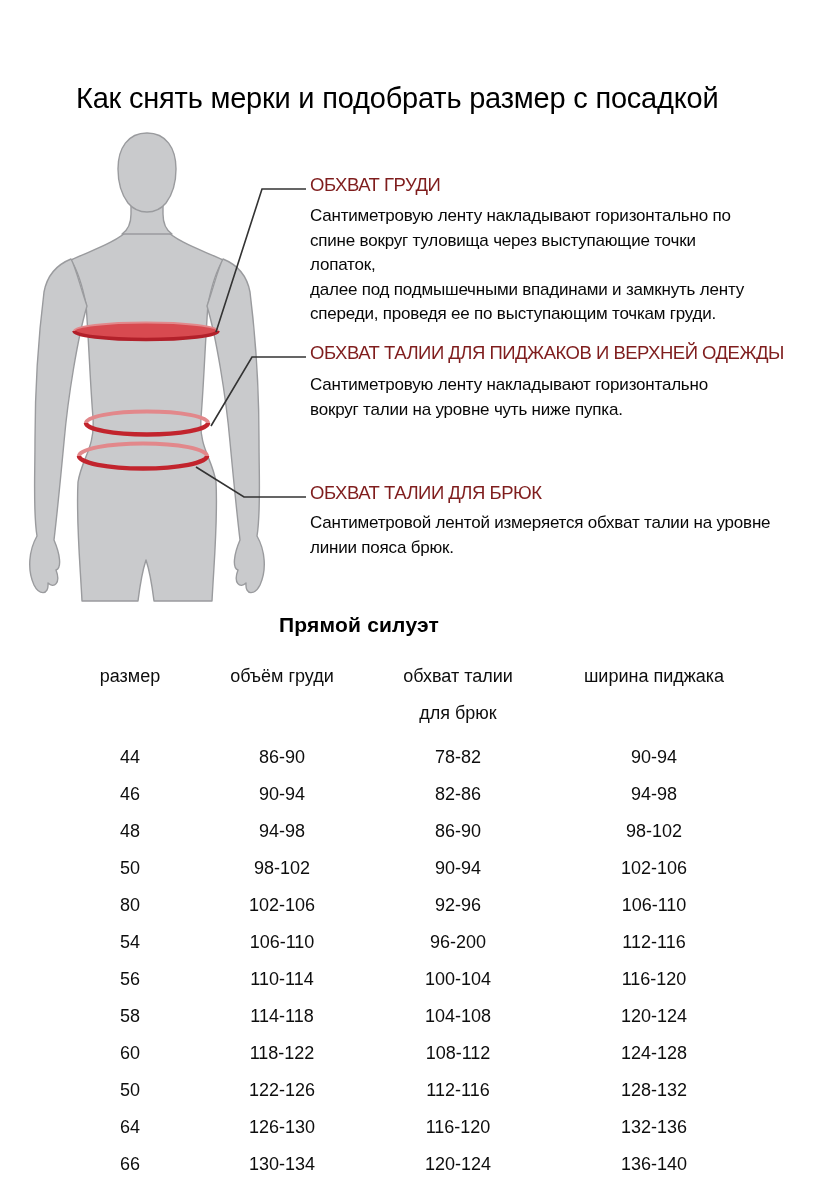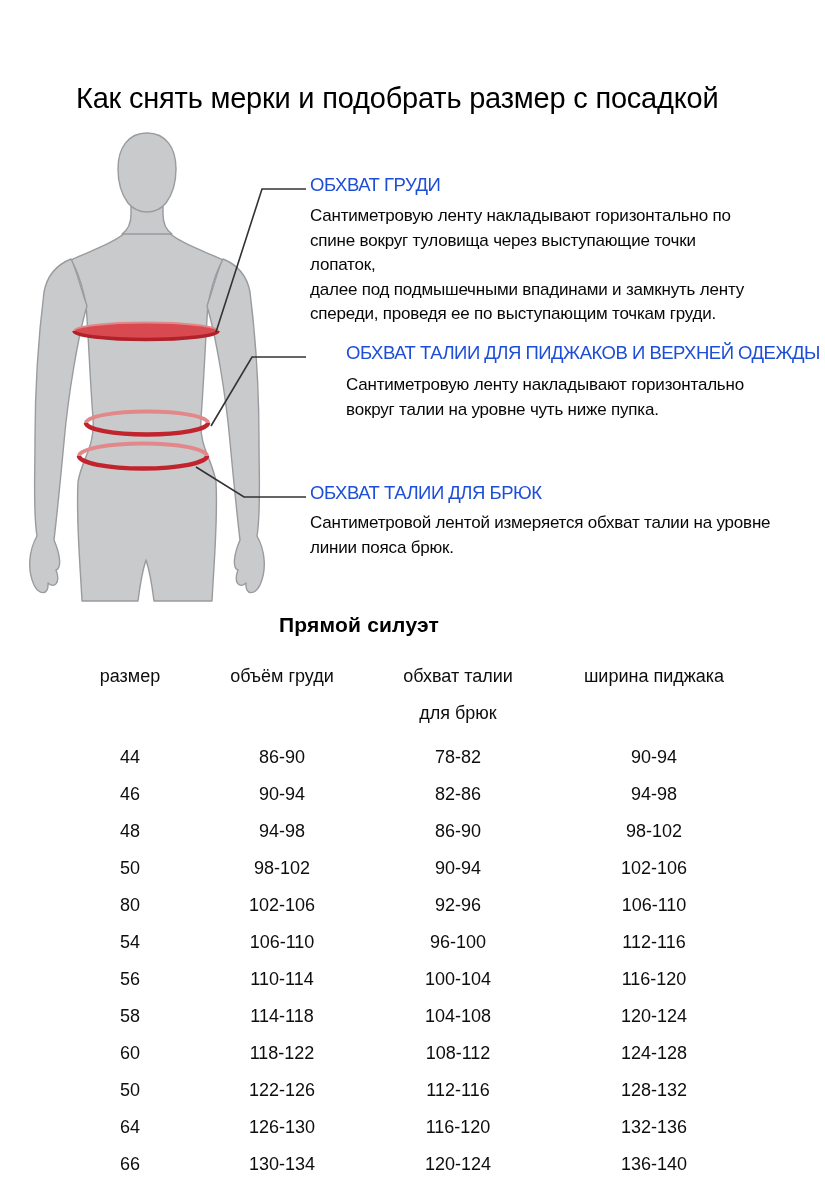--- a/index.html
+++ b/index.html
@@ -9,28 +9,28 @@
     overflow:hidden;
   }
   .abs{position:absolute;}
   .page-title{
     left:76px;top:82px;font-size:29px;font-weight:400;letter-spacing:-0.2px;
     white-space:nowrap;color:#000;
   }
   .figure-svg{left:0;top:0;}
   .m-section{left:310px;}
   .m-heading{
-    font-size:18.5px;font-weight:400;letter-spacing:-0.5px;white-space:nowrap;color:#1d4ed8;
+    font-size:18.5px;font-weight:400;letter-spacing:-0.5px;white-space:nowrap;color:#7f1d1d;
   }
   .m-body{
     font-size:17px;line-height:24.5px;white-space:pre-line;color:#070707;letter-spacing:-0.2px;
   }
   #sec-chest{top:174px;}
   #sec-chest .m-body{margin-top:8px;width:445px;}
-  #sec-waist{top:342px;margin-left:36px;}
+  #sec-waist{top:342px;}
   #sec-waist .m-body{margin-top:9px;width:430px;}
   #sec-trousers{top:482px;}
   #sec-trousers .m-body{margin-top:7px;width:470px;}
   .table-title{
     left:0;top:613px;width:718px;text-align:center;
     font-size:21px;font-weight:700;letter-spacing:0.2px;color:#000;
   }
   .size-table{left:60px;top:666px;width:696px;font-size:18px;}
   .t-row{
     display:grid;grid-template-columns:140px 164px 188px 204px;
@@ -196,21 +196,21 @@
   <div class="t-row">
     <div class="cell">80</div>
     <div class="cell">102-106</div>
     <div class="cell">92-96</div>
     <div class="cell">106-110</div>
   </div>
 
   <div class="t-row">
     <div class="cell">54</div>
     <div class="cell">106-110</div>
-    <div class="cell">96-100</div>
+    <div class="cell">96-200</div>
     <div class="cell">112-116</div>
   </div>
 
   <div class="t-row">
     <div class="cell">56</div>
     <div class="cell">110-114</div>
     <div class="cell">100-104</div>
     <div class="cell">116-120</div>
   </div>
 

